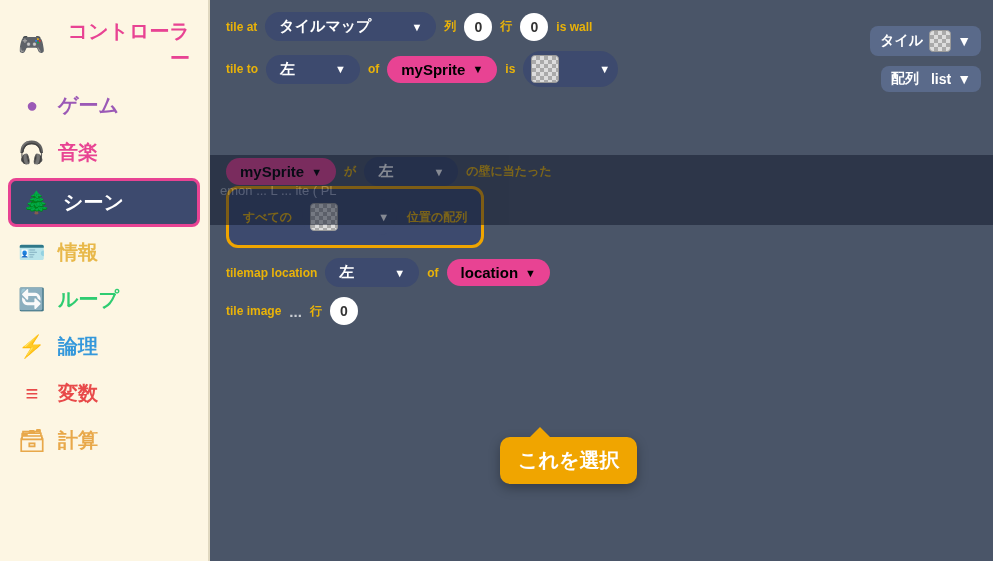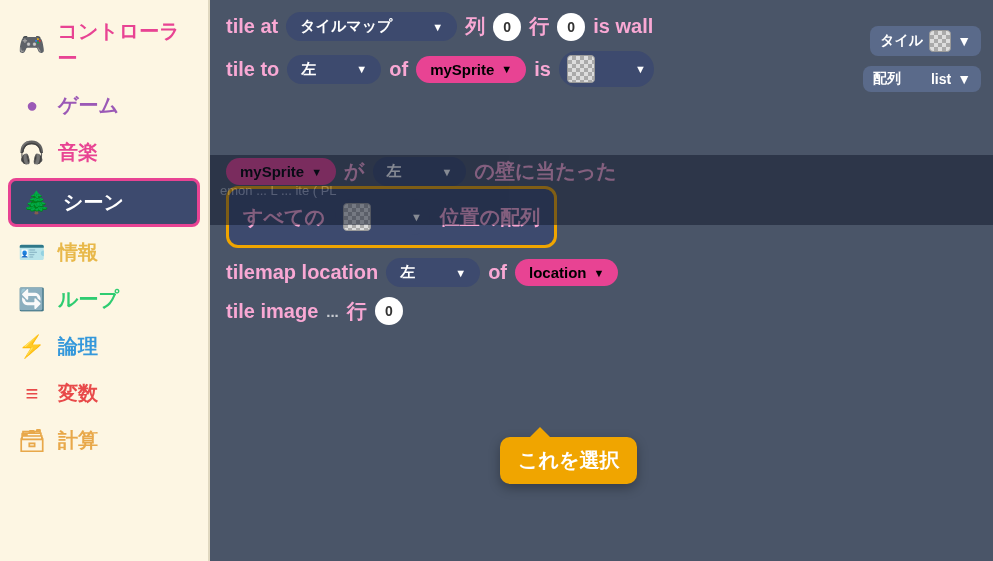--- a/index.html
+++ b/index.html
@@ -61,22 +61,22 @@
 
     
     .block-row {
       display: flex;
       align-items: center;
       gap: 8px;
       flex-wrap: nowrap;
     }
 
     .block-text {
-      color: #f9a8d4;
-      font-size: 20px;
+      color: #eab308;
+      font-size: 12px;
       font-weight: 600;
       white-space: nowrap;
     }
 
     
     .pill {
       background: #5a6a8a;
       color: white;
       border-radius: 20px;
       padding: 5px 14px;
@@ -209,21 +209,21 @@
       padding-left: 10px;
       overflow: hidden;
     }
   </style>
 </head>
 <body>
 
 <div class="sidebar">
   <div class="sidebar-item">
     <span class="icon">🎮</span>
-    <span class="label" style="color:#e84393;">コントローラー</span>
+    <span class="label" style="color:#e84393;text-align:right;">コントローラー</span>
   </div>
   <div class="sidebar-item">
     <span class="icon" style="color:#9b59b6; font-size:20px;">●</span>
     <span class="label" style="color:#9b59b6;">ゲーム</span>
   </div>
   <div class="sidebar-item">
     <span class="icon">🎧</span>
     <span class="label" style="color:#e84393;">音楽</span>
   </div>
   <div class="sidebar-item active">
@@ -303,21 +303,21 @@
   </div>
 
   <div class="right-panel">
     <div class="right-label">
       <span>タイル</span>
       <span class="checkerboard" style="width:22px;height:22px;"></span>
       <span style="cursor:pointer;">▼</span>
     </div>
     <div class="right-label">
       <span>配列</span>
-      <span style="margin-left:24px;">list</span>
+      <span style="margin-left:6px;">list</span>
       <span style="cursor:pointer;">▼</span>
     </div>
   </div>
 
   <div style="margin-top:-10px;">
     <div class="highlight-box">
       <span class="block-text">すべての</span>
       <div class="pill dark" style="padding:4px 8px;">
         <span class="checkerboard"></span>
         <span class="arrow">▼</span>

